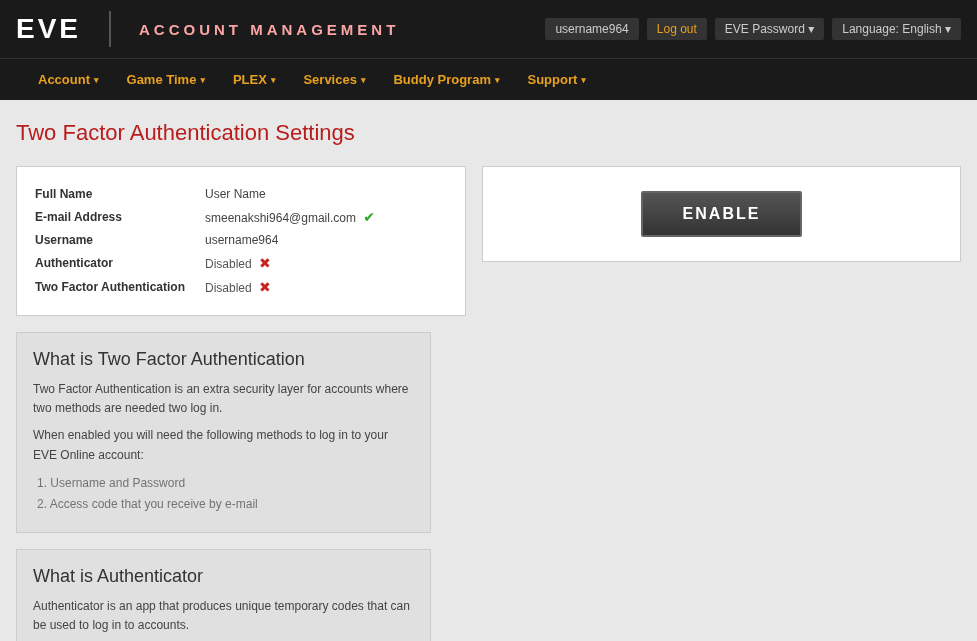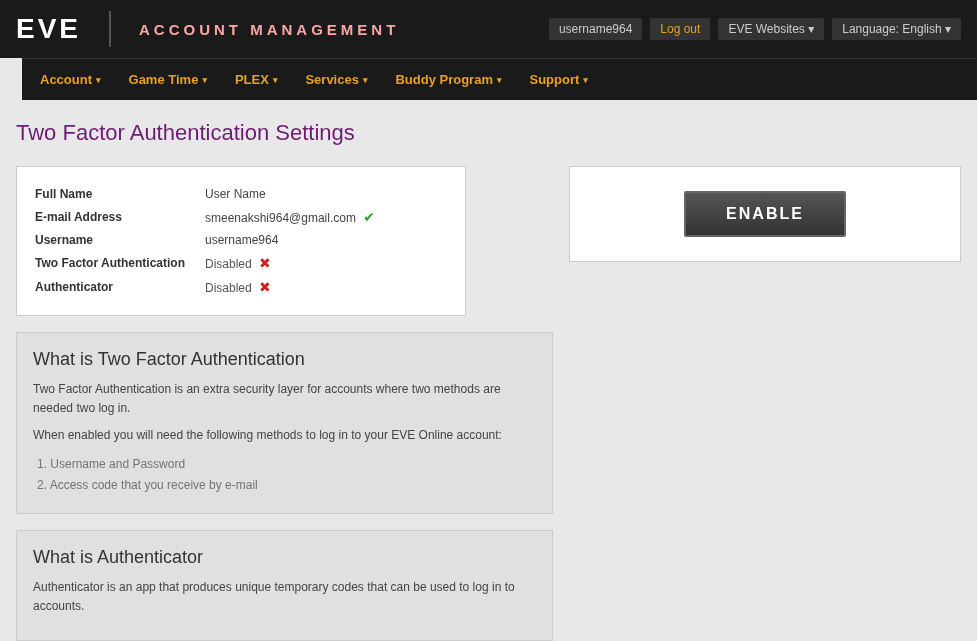--- a/index.html
+++ b/index.html
@@ -79,22 +79,21 @@
       cursor: pointer;
     }
 
     
     .nav-bar {
       background: #1a1a1a;
       border-top: 1px solid #333;
       display: flex;
       align-items: center;
       height: 42px;
-      padding: 0 4px;
-      margin-left: 22px;
+      padding: 0 24px;
     }
     .nav-item {
       color: #e8a020;
       font-size: 13px;
       font-weight: bold;
       padding: 0 14px;
       height: 42px;
       display: flex;
       align-items: center;
       cursor: pointer;
@@ -104,21 +103,21 @@
       font-size: 9px;
       color: #e8a020;
     }
 
     
     .page-content {
       padding: 20px 16px;
     }
     .page-title {
       font-size: 22px;
-      color: #701a75;
+      color: #b91c1c;
       font-weight: normal;
       margin-bottom: 20px;
     }
 
     
     .main-layout {
       display: flex;
       gap: 16px;
       align-items: flex-start;
     }
@@ -185,21 +184,21 @@
       padding: 12px 40px;
       cursor: pointer;
       border-radius: 2px;
     }
 
     
     .info-section {
       background: #e0e0e0;
       border: 1px solid #ccc;
       padding: 16px;
-      width: 537px;
+      width: 415px;
       margin-top: 16px;
     }
     .info-section-title {
       font-size: 18px;
       color: #333;
       font-weight: normal;
       margin-bottom: 10px;
     }
     .info-section-text {
       font-size: 12px;
@@ -221,21 +220,21 @@
   <div class="top-bar-left">
     <div class="eve-logo">
       <span class="eve-logo-text">EVE</span>
       <div class="eve-logo-divider"></div>
       <span class="eve-logo-subtitle">ACCOUNT MANAGEMENT</span>
     </div>
   </div>
   <div class="top-bar-right">
     <span class="top-username">username964</span>
     <span class="top-logout">Log out</span>
-    <span class="top-eve-websites">EVE Websites ▾</span>
+    <span class="top-eve-websites">EVE Password ▾</span>
     <span class="top-language">Language: English ▾</span>
   </div>
 </div>
 
 <div class="nav-bar">
   <div class="nav-item">
     <span>Account</span>
     <span class="nav-chevron">▾</span>
   </div>
   <div class="nav-item">
@@ -278,28 +277,28 @@
               <td>
                 <span>smeenakshi964@gmail.com</span>
                 <span class="email-check">✔</span>
               </td>
             </tr>
             <tr>
               <td>Username</td>
               <td>username964</td>
             </tr>
             <tr>
-              <td>Two Factor Authentication</td>
+              <td>Authenticator</td>
               <td>
                 <span class="status-disabled">Disabled</span>
                 <span class="red-x">✖</span>
               </td>
             </tr>
             <tr>
-              <td>Authenticator</td>
+              <td>Two Factor Authentication</td>
               <td>
                 <span class="status-disabled">Disabled</span>
                 <span class="red-x">✖</span>
               </td>
             </tr>
           </tbody>
         </table>
       </div>
 
       <div class="info-section">

